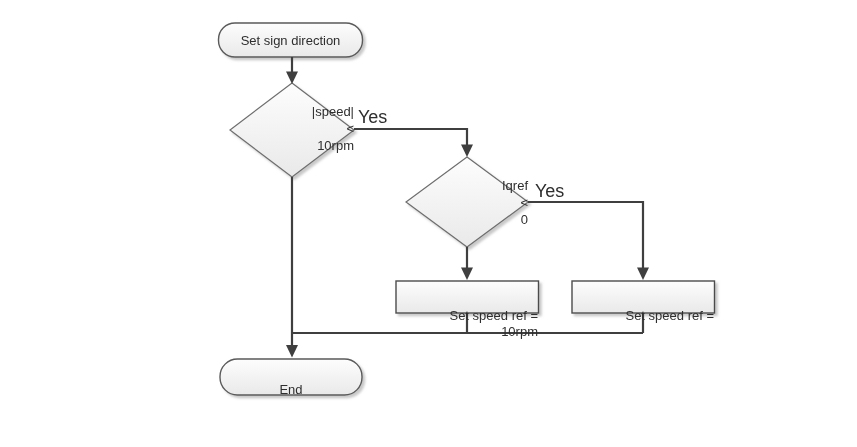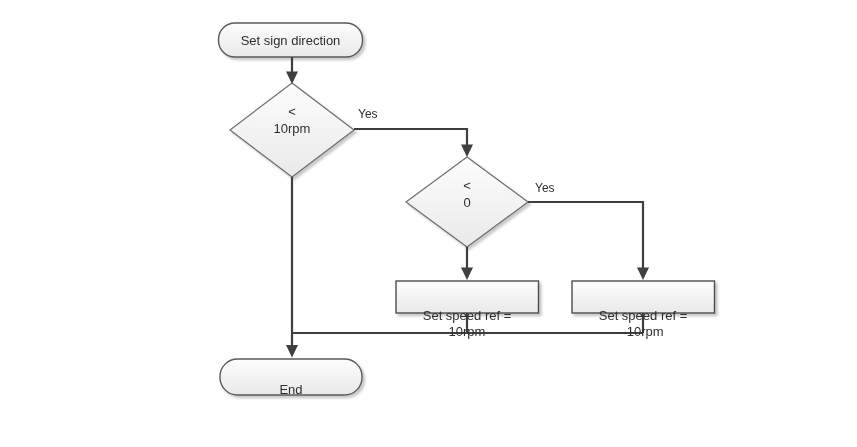--- a/index.html
+++ b/index.html
@@ -14,35 +14,35 @@
   .stage {
     position: absolute;
     left: 0; top: 0;
     width: 857px; height: 410px;
   }
   .stage svg { position: absolute; left: 0; top: 0; }
   .lbl {
     position: absolute;
     color: #2e2e2e;
     font-size: 13px;
-    text-align: center;
+    text-align: right;
     white-space: nowrap;
   }
   .lbl .line { display: block; }
   .terminator-label {
     display: flex;
     align-items: center;
     justify-content: center;
   }
   .decision-label { line-height: 17px; }
   .process-label { line-height: 16px; padding-top: 1px; margin-top: 25px; }
   .yes-label {
     position: absolute;
     color: #2e2e2e;
-    font-size: 12px;
+    font-size: 18px;
     white-space: nowrap;
   }
   .caption {
     position: absolute;
     left: 4px;
     top: 411px;
     width: 851px;
     font-family: "Liberation Serif", serif;
     font-size: 19px;
     color: #000000;
@@ -89,40 +89,41 @@
         <polygon points="467,157 461,144.5 473,144.5"></polygon>
         <polygon points="467,280 461,267.5 473,267.5"></polygon>
         <polygon points="643,280 637,267.5 649,267.5"></polygon>
         <polygon points="292,357.5 286,345 298,345"></polygon>
       </g>
     </svg>
 
     <div class="lbl terminator-label" style="left:218px; top:23px; width:145px; height:34px;">Set sign direction</div>
 
     <div class="lbl decision-label" style="left:230px; top:103px; width:124px;">
+      <span class="line">|speed|</span>
       <span class="line">&lt;</span>
       <span class="line">10rpm</span>
     </div>
 
     <div class="yes-label" style="left:358px; top:107px;">Yes</div>
 
     <div class="lbl decision-label" style="left:406px; top:177px; width:122px;">
+      <span class="line">Iqref</span>
       <span class="line">&lt;</span>
       <span class="line">0</span>
     </div>
 
     <div class="yes-label" style="left:535px; top:181px;">Yes</div>
 
     <div class="lbl process-label" style="left:396px; top:282px; width:142px;">
       <span class="line">Set speed ref =</span>
       <span class="line">10rpm</span>
     </div>
 
     <div class="lbl process-label" style="left:572px; top:282px; width:142px;">
       <span class="line">Set speed ref =</span>
-      <span class="line">-10rpm</span>
     </div>
 
     <div class="lbl terminator-label" style="left:220px; top:371px; width:142px; height:36px;">End</div>
   </div>
 
 
 </div>
 
 </body></html>

